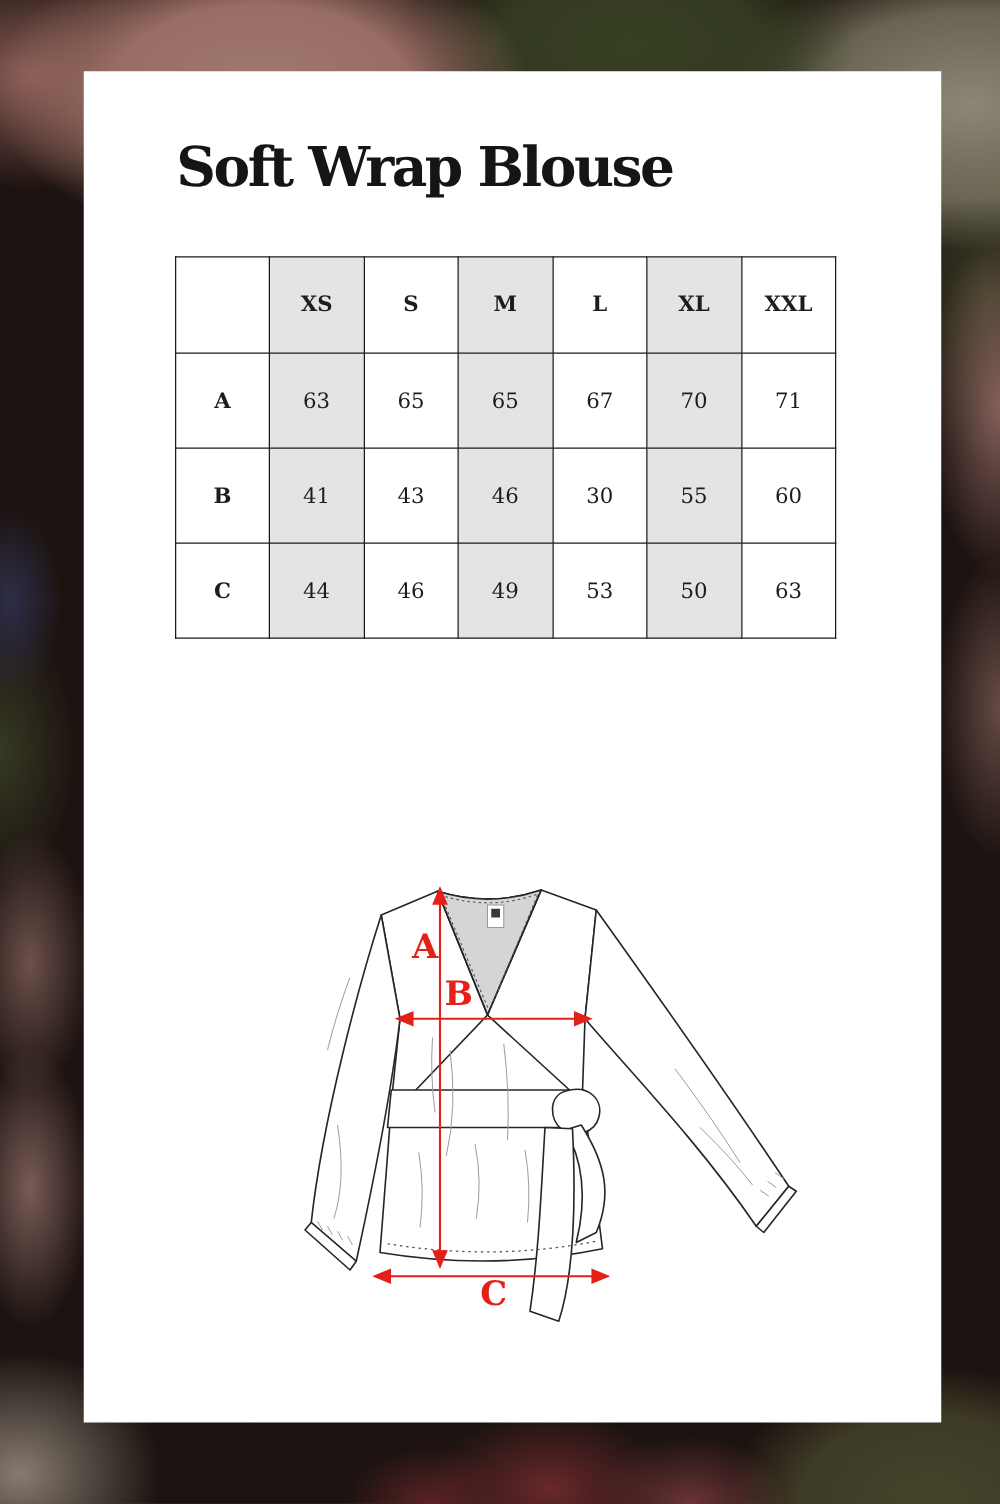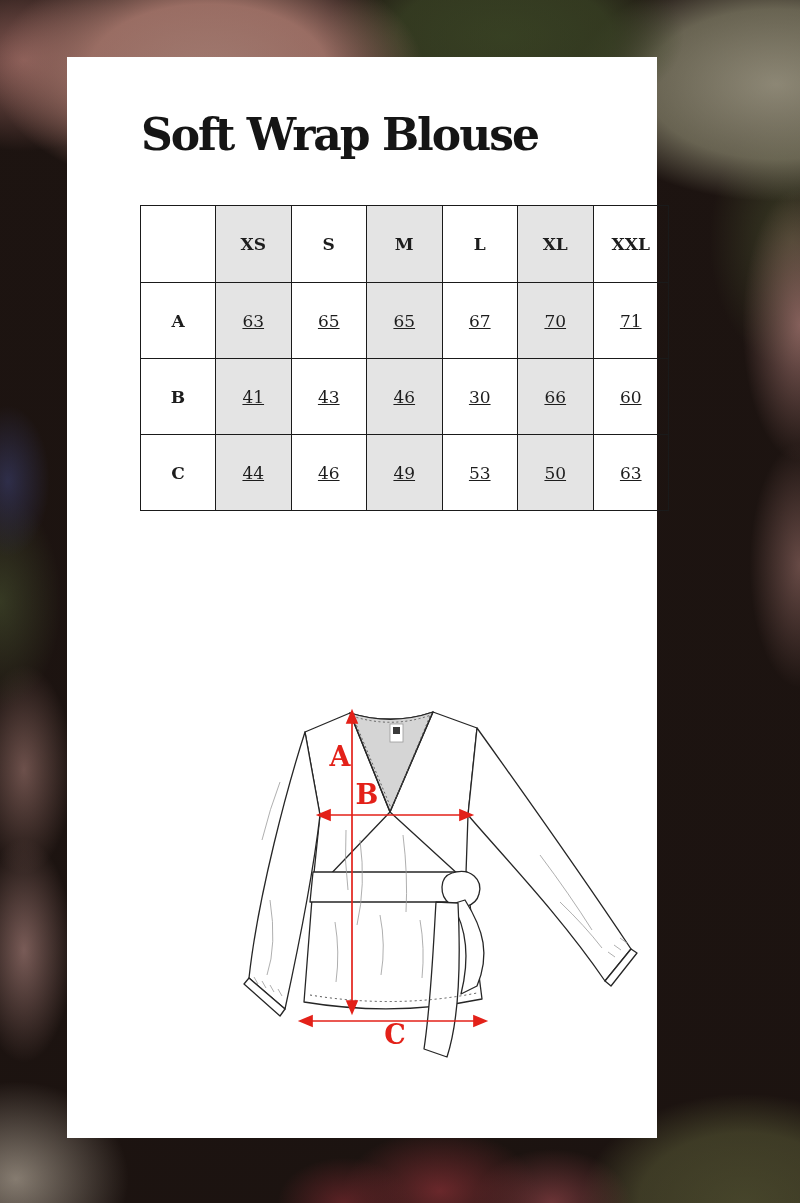--- a/index.html
+++ b/index.html
@@ -26,21 +26,21 @@
       radial-gradient(ellipse 70px 150px at 3% 64%, rgba(214,160,152,.7), rgba(214,160,152,0) 70%),
       radial-gradient(ellipse 70px 160px at 3% 79%, rgba(220,168,162,.8), rgba(220,168,162,0) 70%),
       radial-gradient(ellipse 150px 130px at 2% 98%, #cfc3b2 0%, rgba(207,195,178,0) 75%),
       radial-gradient(ellipse 95px 65px at 43% 100%, rgba(150,50,58,.9), rgba(150,50,58,0) 70%),
       radial-gradient(ellipse 135px 85px at 55% 99%, rgba(168,58,66,.95), rgba(168,58,66,0) 72%),
       radial-gradient(ellipse 110px 75px at 69% 100%, rgba(188,86,94,.85), rgba(188,86,94,0) 72%),
       radial-gradient(ellipse 210px 140px at 93% 100%, #66683f 0%, rgba(102,104,63,.8) 50%, rgba(102,104,63,0) 78%);
   }
   
   .card{
-    position:absolute;left:67px;top:57px;width:590px;height:1081px;
+    position:absolute;left:67px;top:57px;width:686px;height:1081px;
     background:#ffffff;
   }
   .title{
     position:absolute;left:74px;top:52px;margin:0;
     font-family:"DejaVu Serif","Liberation Serif",serif;
     font-weight:700;font-size:44px;letter-spacing:-2px;color:#151515;
   }
   
   table.size{
     position:absolute;left:73px;top:148px;width:528px;
@@ -49,21 +49,21 @@
   }
   table.size th, table.size td{
     border:1px solid #1a1a1a;text-align:center;vertical-align:middle;
     font-size:17px;padding:0;
   }
   table.size col.c0{width:75px;}
   table.size col.cn{width:75.5px;}
   table.size tr.hdr{height:77px;}
   table.size tr.row{height:76px;}
   table.size th{font-weight:700;}
-  table.size td{font-weight:400;text-decoration:underline;}
+  table.size td{font-weight:400;}
   table.size .shade{background:#e4e4e4;}
   
   .legend{position:absolute;left:76px;top:508px;color:#141414;}
   .legend-line{font-size:17px;line-height:27px;white-space:nowrap;}
   .lg-key{font-family:"DejaVu Serif","Liberation Serif",serif;font-weight:700;font-size:18px;}
   .lg-sep{margin:0 6px 0 5px;}
   .lg-fi{margin-left:13px;}
   
   .diagram{position:absolute;left:173px;top:633px;width:400px;height:380px;}
   .diagram svg text{
@@ -108,21 +108,21 @@
       <td>67</td>
       <td class="shade">70</td>
       <td>71</td>
     </tr>
     <tr class="row">
       <th>B</th>
       <td class="shade">41</td>
       <td>43</td>
       <td class="shade">46</td>
       <td>30</td>
-      <td class="shade">66</td>
+      <td class="shade">55</td>
       <td>60</td>
     </tr>
     <tr class="row">
       <th>C</th>
       <td class="shade">44</td>
       <td>46</td>
       <td class="shade">49</td>
       <td>53</td>
       <td class="shade">50</td>
       <td>63</td>

